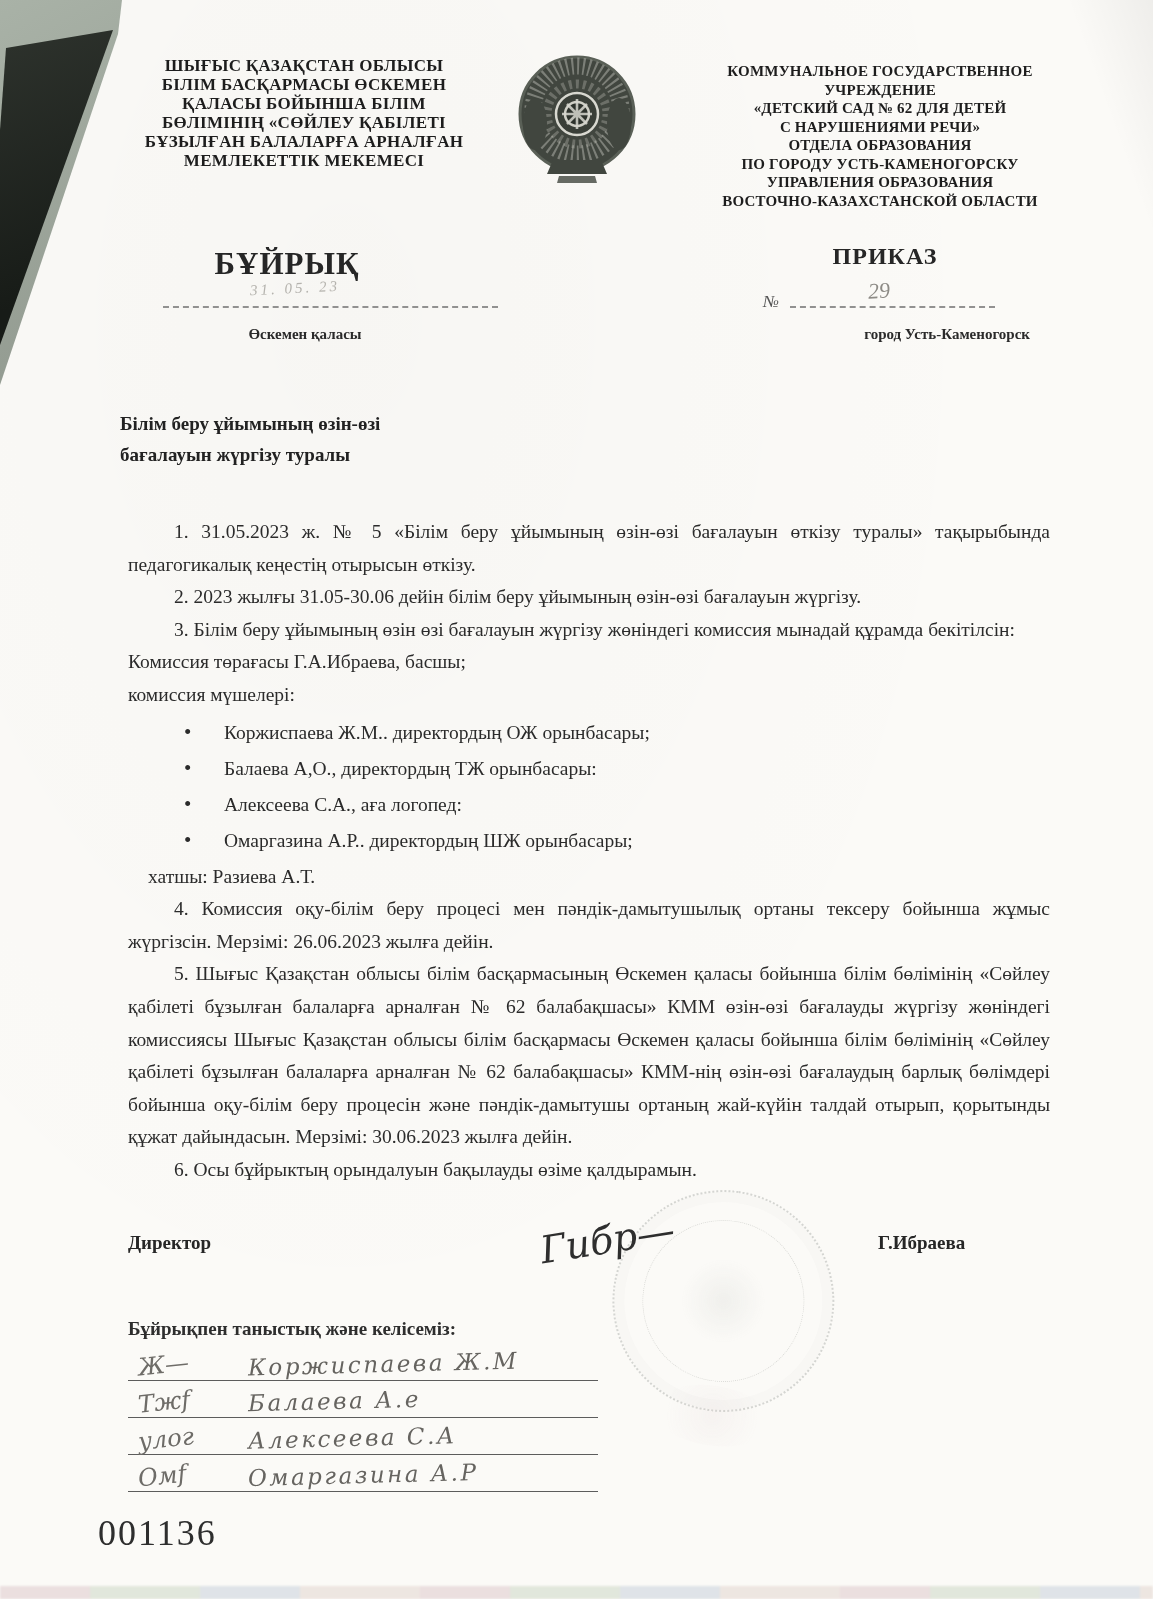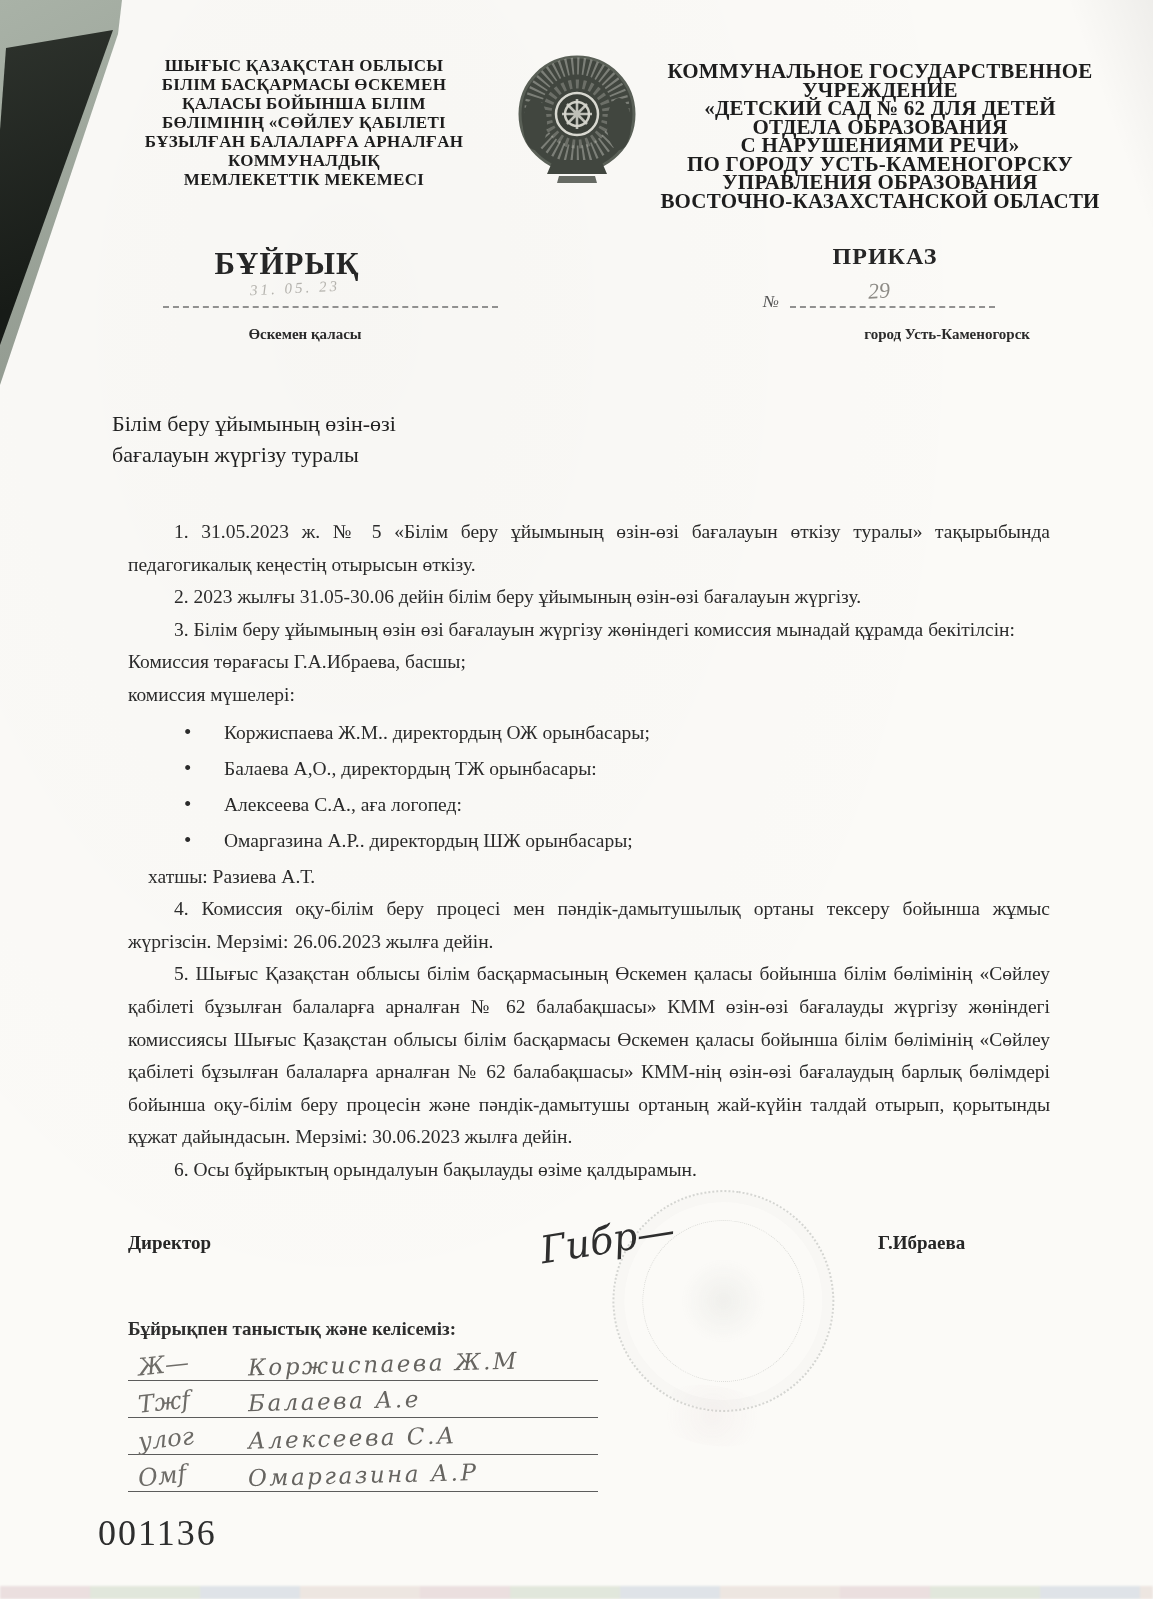--- a/index.html
+++ b/index.html
@@ -36,21 +36,21 @@
     filter:blur(1px);
   }
   
   .org-kk{
     position:absolute; left:100px; top:56px; width:408px;
     font-weight:bold; font-size:17px; line-height:19px; text-align:center;
     letter-spacing:.3px; color:#1d1d1d;
   }
   .org-ru{
     position:absolute; left:652px; top:62px; width:456px;
-    font-weight:bold; font-size:21px; line-height:18.5px; text-align:center;
+    font-weight:bold; font-size:15px; line-height:18.5px; text-align:center;
     letter-spacing:.2px; color:#1d1d1d;
   }
   .emblem{ position:absolute; left:513px; top:40px; width:128px; height:158px; }
   
   .title-kk{ position:absolute; left:152px; top:246px; width:270px;
     text-align:center; font-weight:bold; font-size:31px; letter-spacing:1px; }
   .title-ru{ position:absolute; left:755px; top:243px; width:260px;
     text-align:center; font-weight:bold; font-size:24px; letter-spacing:1px; }
   .date-line-kk{ position:absolute; left:163px; top:284px; width:335px; height:24px;
     border-bottom:2px dashed #6f6f6f; opacity:.75; }
@@ -60,22 +60,22 @@
     text-align:center; font-weight:bold; font-size:15px; color:#2a2a2a; }
   .num-label-ru{ position:absolute; left:763px; top:292px; font-size:17px;
     font-style:italic; color:#555; }
   .num-line-ru{ position:absolute; left:790px; top:284px; width:205px; height:24px;
     border-bottom:2px dashed #6f6f6f; opacity:.75; }
   .num-hand{ position:absolute; left:868px; top:278px; font-style:italic;
     font-size:22px; color:#8d8b86; transform:rotate(-4deg); }
   .place-ru{ position:absolute; left:740px; top:326px; width:290px;
     text-align:right; font-weight:bold; font-size:15px; color:#2a2a2a; }
   
-  .subject{ position:absolute; left:112px; top:408px; width:480px;
-    font-weight:normal; font-size:22px; line-height:31px; color:#222; }
+  .subject{ position:absolute; left:120px; top:408px; width:480px;
+    font-weight:bold; font-size:19px; line-height:31px; color:#222; }
   
   .body-text{ position:absolute; left:128px; top:516px; width:922px;
     font-size:19.5px; line-height:32.6px; text-align:justify; color:#2b2b2b; }
   .body-text p{ text-indent:46px; }
   .body-text p.noindent{ text-indent:0; }
   .body-text p.smallindent{ text-indent:20px; }
   .body-text .bold{ font-weight:bold; }
   ul.members{ list-style:none; margin:2px 0 2px 0; }
   ul.members li{ padding-left:96px; position:relative; line-height:31px; margin:5px 0; }
   ul.members li::before{ content:"•"; position:absolute; left:56px; font-size:21px; }
@@ -121,21 +121,20 @@
     <div class="wedge-light"></div>
     <div class="wedge-dark"></div>
   </div>
 
   <div class="org-kk">
     <div>ШЫҒЫС ҚАЗАҚСТАН ОБЛЫСЫ</div>
     <div>БІЛІМ БАСҚАРМАСЫ ӨСКЕМЕН</div>
     <div>ҚАЛАСЫ БОЙЫНША БІЛІМ</div>
     <div>БӨЛІМІНІҢ «СӨЙЛЕУ ҚАБІЛЕТІ</div>
     <div>БҰЗЫЛҒАН БАЛАЛАРҒА АРНАЛҒАН</div>
-    <div>КОММУНАЛДЫҚ</div>
     <div>МЕМЛЕКЕТТІК МЕКЕМЕСІ</div>
   </div>
 
   <div class="emblem">
     <svg width="128" height="158" viewBox="0 0 128 158">
       <circle cx="64" cy="74" r="57" fill="#41463f"></circle>
       <circle cx="64" cy="74" r="57" fill="none" stroke="#5a6057" stroke-width="3"></circle>
       <circle cx="64" cy="70" r="44" fill="none" stroke="#dcdcd4" stroke-width="17" stroke-dasharray="2 3.6" opacity="0.38"></circle>
       <circle cx="64" cy="74" r="30" fill="none" stroke="#cfcfc6" stroke-width="9" stroke-dasharray="3 4" opacity="0.3"></circle>
       <ellipse cx="22" cy="84" rx="12" ry="26" fill="#41463f"></ellipse>
@@ -145,22 +144,22 @@
       <path d="M64 59 L64 89 M49 74 L79 74 M54 64 L74 84 M74 64 L54 84" stroke="#d8d8d0" stroke-width="2.6" opacity="0.85"></path>
       <path d="M40 120 L88 120 L94 134 L34 134 Z" fill="#41463f"></path>
       <path d="M46 136 L82 136 L84 143 L44 143 Z" fill="#41463f" opacity="0.8"></path>
     </svg>
   </div>
 
   <div class="org-ru">
     <div>КОММУНАЛЬНОЕ ГОСУДАРСТВЕННОЕ</div>
     <div>УЧРЕЖДЕНИЕ</div>
     <div>«ДЕТСКИЙ САД № 62 ДЛЯ ДЕТЕЙ</div>
+    <div>С НАРУШЕНИЯМИ РЕЧИ»</div>
     <div>ОТДЕЛА ОБРАЗОВАНИЯ</div>
-    <div>С НАРУШЕНИЯМИ РЕЧИ»</div>
     <div>ПО ГОРОДУ УСТЬ-КАМЕНОГОРСКУ</div>
     <div>УПРАВЛЕНИЯ ОБРАЗОВАНИЯ</div>
     <div>ВОСТОЧНО-КАЗАХСТАНСКОЙ  ОБЛАСТИ</div>
   </div>
 
   <div class="title-kk">БҰЙРЫҚ</div>
   <div class="title-ru">ПРИКАЗ</div>
 
   <div class="date-line-kk"></div>
   <div class="date-hand">31. 05. 23</div>

